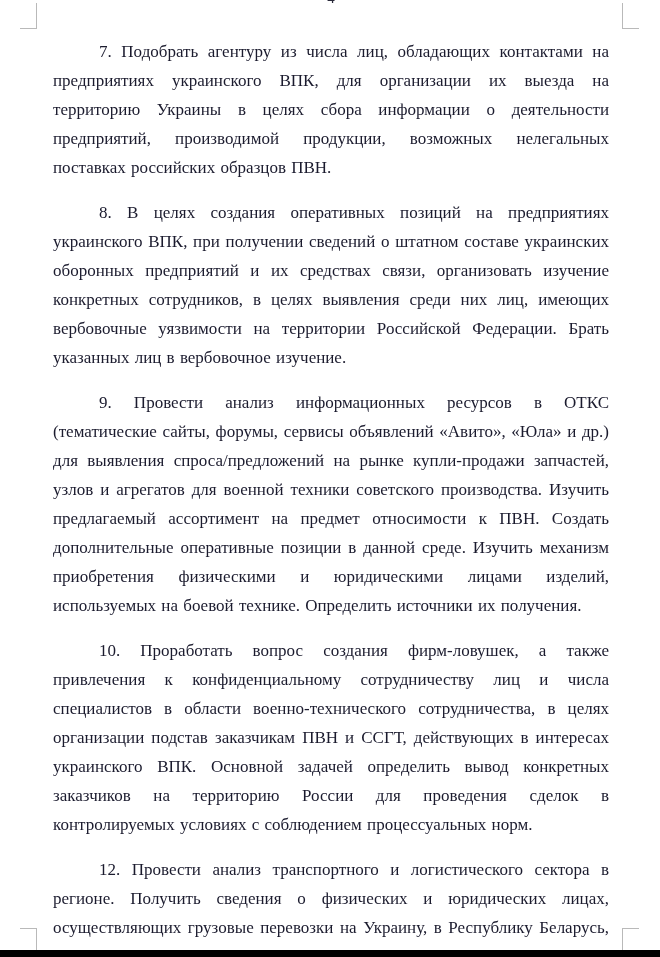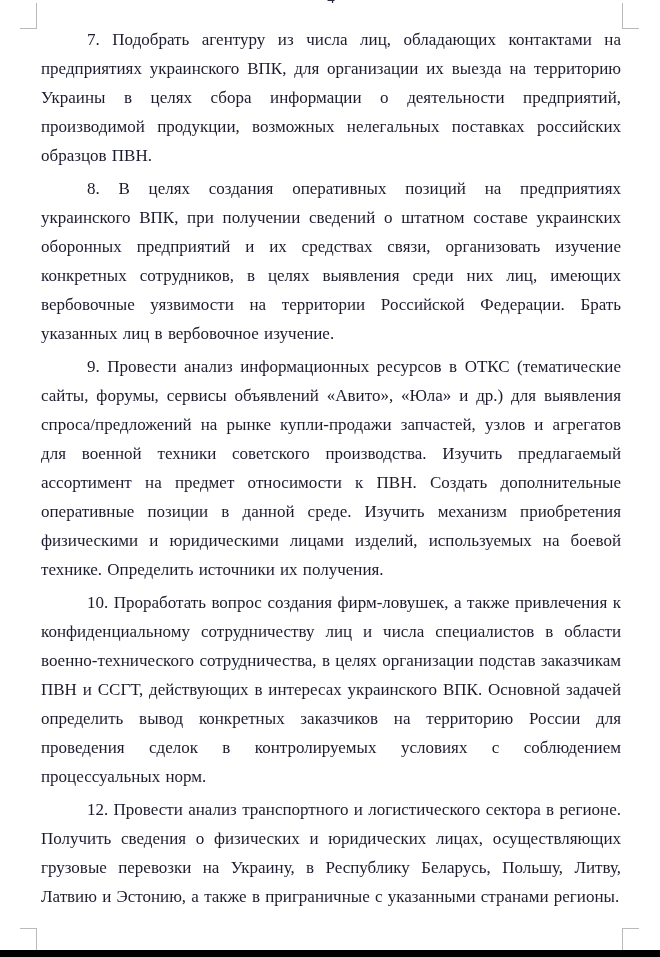--- a/index.html
+++ b/index.html
@@ -32,21 +32,21 @@
   .crop-mark.tr { right: 21px; top: 3px;    border-left: 1px solid #b9b9b9;  border-bottom: 1px solid #b9b9b9; }
   .crop-mark.bl { left: 20px;  top: 928px;  border-right: 1px solid #b9b9b9; border-top: 1px solid #b9b9b9; }
   .crop-mark.br { right: 21px; top: 928px;  border-left: 1px solid #b9b9b9;  border-top: 1px solid #b9b9b9; }
   .text-area {
     position: absolute;
     left: 37px;
     top: 21px;
     width: 588px;
   }
   .para {
-    margin: 4px;
+    margin: 16px;
     font-size: 17px;
     line-height: 29px;
     color: #1b1b2e;
     text-align: justify;
     text-align-last: left;
     text-indent: 46px;
     word-spacing: 1px;
   }
   .bottom-bar {
     position: absolute;

